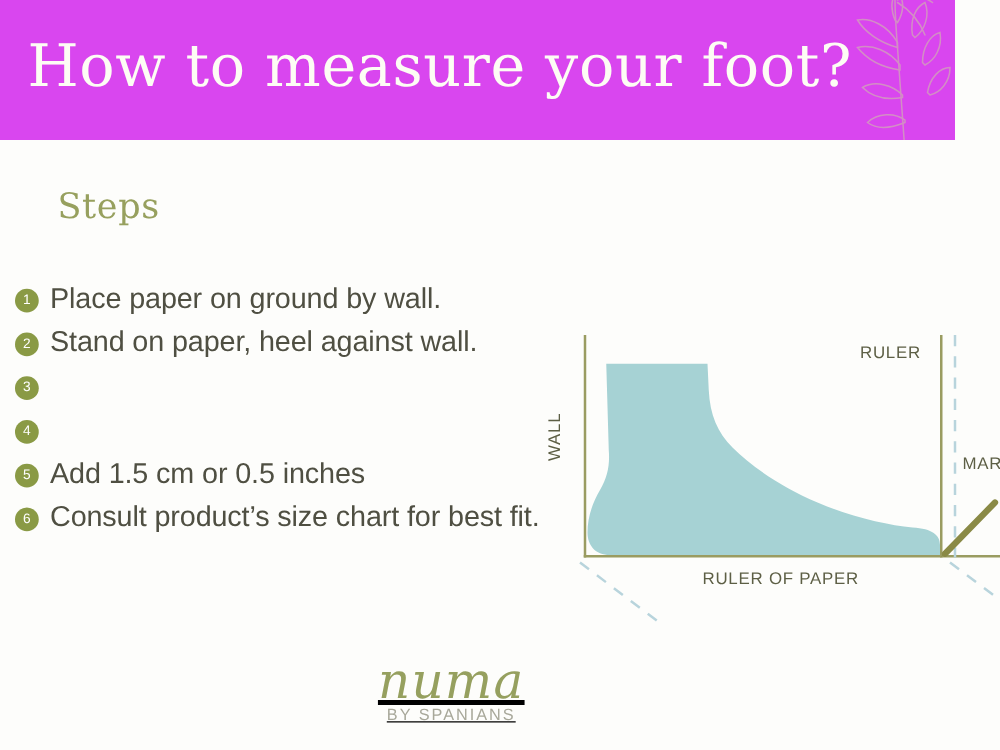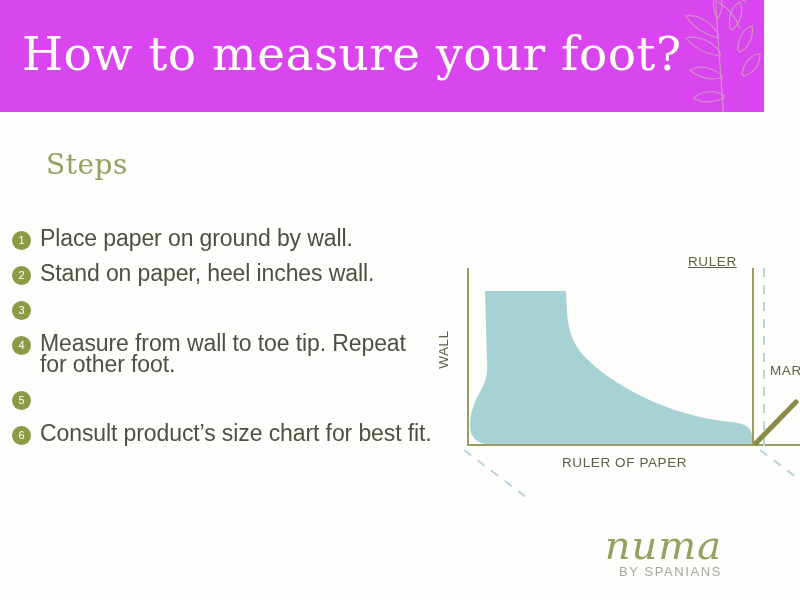--- a/index.html
+++ b/index.html
@@ -117,31 +117,32 @@
     white-space: nowrap;
   }
 
   .label-wall {
     left: -6px;
     top: 92px;
     transform: rotate(-90deg);
     transform-origin: center center;
   }
 
-  .label-ruler  { left: 258px; top: 4px; text-decoration: underline; }
+  .label-ruler  { left: 258px; top: 24px; }
   .label-mark   { left: 340px; top: 113px; }
   .label-sheet  { left: 132px; top: 205px; }
 
   
   .logo {
     position: absolute;
     left: 0;
     top: 524px;
     width: 722px;
-    text-align: right;
+    text-align: center;
+    text-decoration: underline;
   }
 
   .logo-word {
     font-family: "DejaVu Serif", "Liberation Serif", serif;
     font-style: italic;
     font-size: 40px;
     color: #96a05f;
     letter-spacing: 1px;
     line-height: 42px;
   }
@@ -179,31 +180,31 @@
 
 <div class="steps-heading">Steps</div>
 
 <ul class="steps-list">
   <li class="step-item">
     <span class="step-badge">1</span>
     <span class="step-text">Place paper on ground by wall.</span>
   </li>
   <li class="step-item">
     <span class="step-badge">2</span>
-    <span class="step-text">Stand on paper, heel inches wall.</span>
+    <span class="step-text">Stand on paper, heel against wall.</span>
   </li>
   <li class="step-item">
     <span class="step-badge">3</span>
   </li>
   <li class="step-item">
     <span class="step-badge">4</span>
-    <span class="step-text">Measure from wall to toe tip. Repeat for other foot.</span>
   </li>
   <li class="step-item">
     <span class="step-badge">5</span>
+    <span class="step-text">Add 1.5 cm or 0.5 inches</span>
   </li>
   <li class="step-item">
     <span class="step-badge">6</span>
     <span class="step-text">Consult product’s size chart for best fit.</span>
   </li>
 </ul>
 
 <div class="diagram">
   <svg viewBox="0 0 370 250" width="370" height="250">
 

